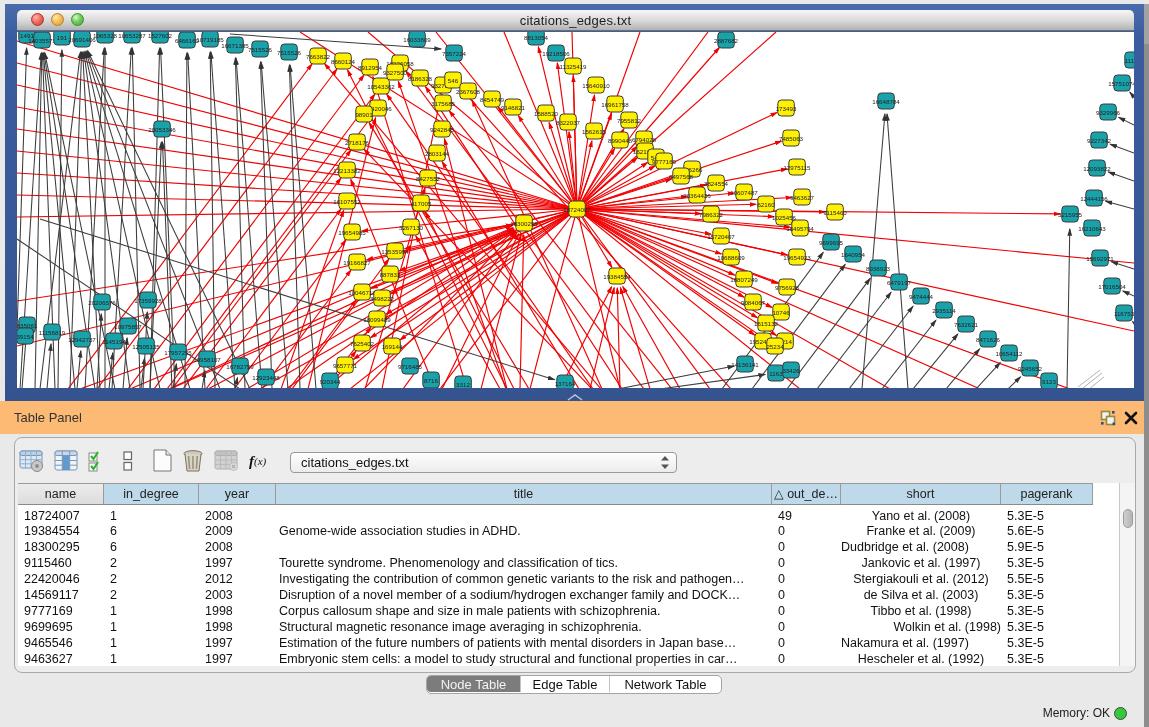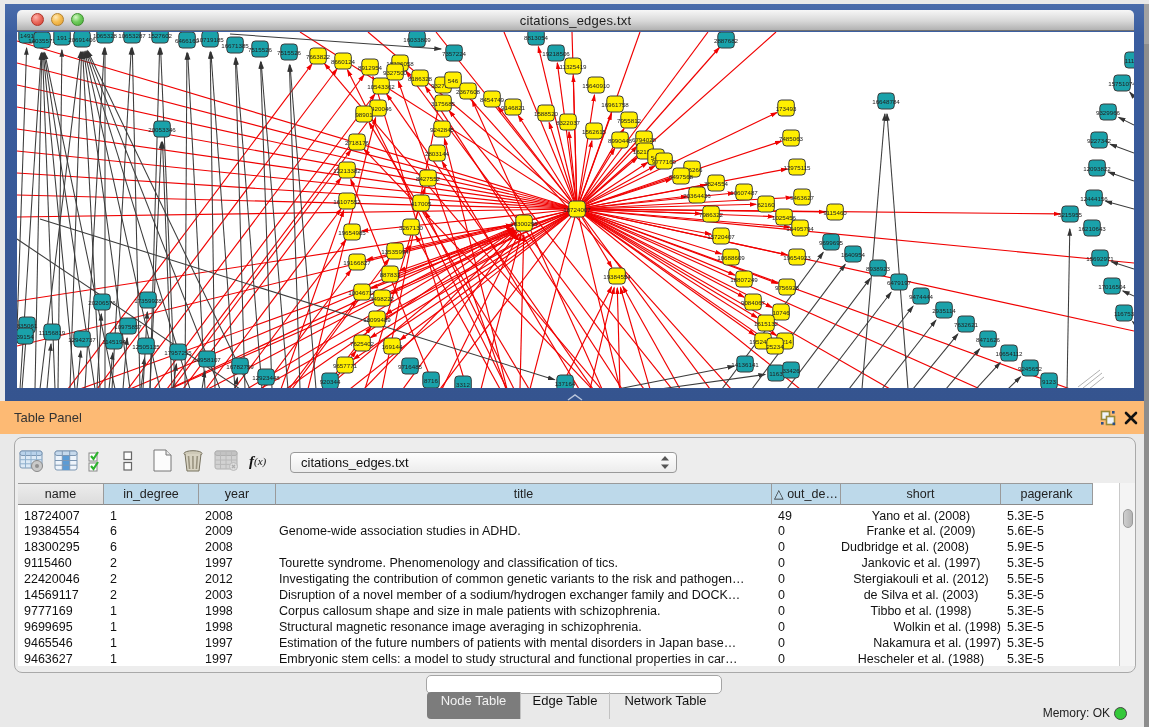--- a/index.html
+++ b/index.html
@@ -11,21 +11,21 @@
 #tphead{position:absolute;left:0;top:401px;width:1144px;height:33px;background:#fdba74}
 #tphead .lbl{position:absolute;left:14px;top:9px;font-size:13px;color:#333}
 #panel{position:absolute;left:14px;top:437px;width:1122px;height:236px;background:#ededed;border:1px solid #a9a9a9;border-radius:8px}
 .hcell{position:absolute;top:483px;height:22px;border-right:1px solid #9a9a9a;border-top:1px solid #9a9a9a;border-bottom:1px solid #8a8a8a;font-size:12.5px;color:#222;text-align:center;line-height:21px}
 #tablebg{position:absolute;left:18px;top:483px;width:1117px;height:183px;background:#fff}
 .trow{position:absolute;left:0;top:0;width:1119px;height:16px;font-size:12.5px;color:#111}
 .trow span{position:absolute;top:1px;white-space:nowrap}
 #vsb{position:absolute;left:1119px;top:483px;width:16px;height:183px;background:#f4f4f4;border-left:1px solid #c9c9c9}
 #vsb .th{position:absolute;left:2.5px;top:26px;width:10px;height:19px;border-radius:5px;background:linear-gradient(90deg,#cfcfcf,#b4b4b4);border:1px solid #9a9a9a}
 #tabs{position:absolute;left:426px;top:675px;width:296px;height:19px;background:#fff;border:1px solid #a5a5a5;border-radius:5px;font-size:13px;color:#111}
-#tabs .seg{position:absolute;top:16px;height:27px;line-height:17px;text-align:center}
+#tabs .seg{position:absolute;top:0;height:16px;line-height:17px;text-align:center}
 #mem{position:absolute;left:950px;top:706px;width:160px;text-align:right;font-size:12px;color:#222}
 #memdot{position:absolute;left:1114px;top:707px;width:13px;height:13px;border-radius:50%;background:#35c83a;border:1.5px solid #444}
 </style></head><body>
 <div id="win">
  <div id="tbar">citations_edges.txt
   <div class="tl" style="left:14px;background:radial-gradient(circle at 35% 30%,#ffb3ac,#ec6f62 45%,#ce3a2d);border:0.5px solid #b03328"></div>
   <div class="tl" style="left:34px;background:radial-gradient(circle at 35% 30%,#ffe9b8,#f6be51 45%,#dd9a32);border:0.5px solid #b3812e"></div>
   <div class="tl" style="left:54px;background:radial-gradient(circle at 35% 30%,#d7f8c7,#6fcd5c 45%,#47a636);border:0.5px solid #3d8e2e"></div>
  </div>
  <div id="cv">
@@ -687,30 +687,30 @@
 <span style="left:778px">0</span>
 <span style="left:841px;width:160px;text-align:right">Wolkin et al. (1998)</span>
 <span style="left:1007px">5.3E-5</span>
 </div>
 <div class="trow" style="top:634.7px">
 <span style="left:24px">9465546</span>
 <span style="left:110px">1</span>
 <span style="left:205px">1997</span>
 <span style="left:279px">Estimation of the future numbers of patients with mental disorders in Japan base…</span>
 <span style="left:778px">0</span>
-<span style="left:841px;width:160px;text-align:right">Nakamura et al. (1997)</span>
+<span style="left:841px;width:160px;text-align:left">Nakamura et al. (1997)</span>
 <span style="left:1007px">5.3E-5</span>
 </div>
 <div class="trow" style="top:650.6px">
 <span style="left:24px">9463627</span>
 <span style="left:110px">1</span>
 <span style="left:205px">1997</span>
 <span style="left:279px">Embryonic stem cells: a model to study structural and functional properties in car…</span>
 <span style="left:778px">0</span>
-<span style="left:841px;width:160px;text-align:center">Hescheler et al. (1988)</span>
+<span style="left:841px;width:160px;text-align:center">Hescheler et al. (1992)</span>
 <span style="left:1007px">5.3E-5</span>
 </div>
 <div id="vsb">
     <div class="th"></div>
   </div>
 <div id="tabs">
  <div class="seg" style="left:0;width:93px;background:#7c7c7c;color:#f2f2f2;border-radius:4px 0 0 4px">Node Table</div>
  <div class="seg" style="left:93px;width:89px;border-left:1px solid #c2c2c2">Edge Table</div>
  <div class="seg" style="left:182px;width:112px;border-left:1px solid #c2c2c2">Network Table</div>
 </div>

